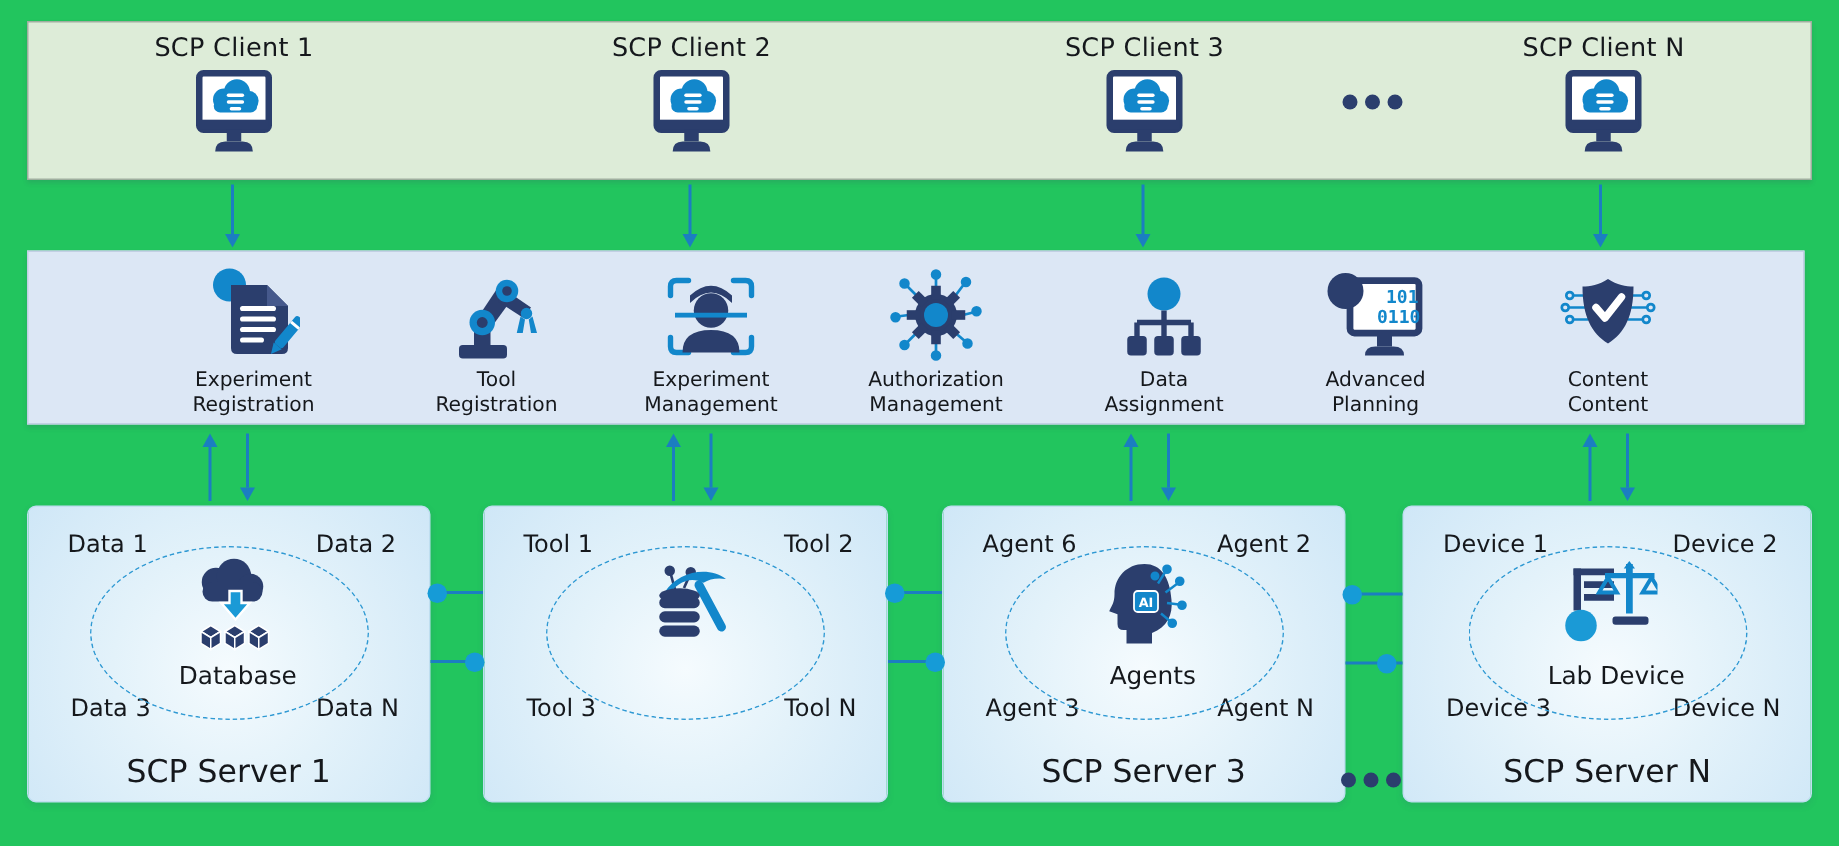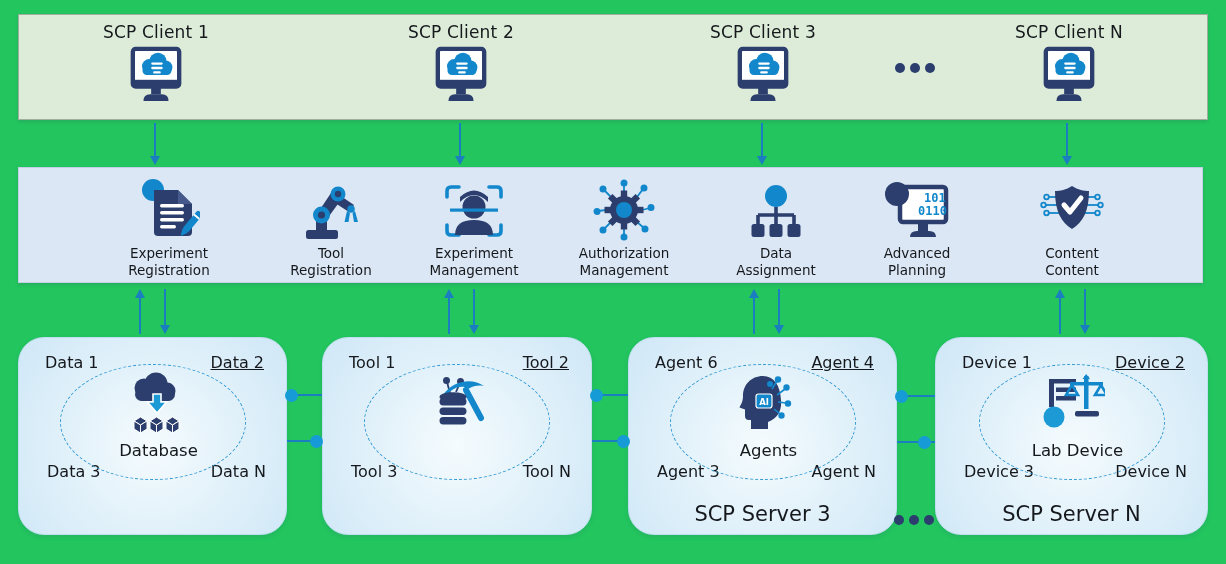--- a/index.html
+++ b/index.html
@@ -25,26 +25,26 @@
   .hub-icon svg{display:block;}
   .hub-label{margin-top:3px;text-align:center;font-size:13.5px;line-height:1.28;}
   .hub-label span{display:block;white-space:nowrap;}
 
   .varrow{position:absolute;width:2px;background:#1b7ec1;}
   .varrow.down::after{content:"";position:absolute;bottom:-9px;left:-4.5px;
     border:5.5px solid transparent;border-top:9px solid #1b7ec1;border-bottom:none;}
   .varrow.up::before{content:"";position:absolute;top:-9px;left:-4.5px;
     border:5.5px solid transparent;border-bottom:9px solid #1b7ec1;border-top:none;}
 
-  .server{position:absolute;top:337px;height:198px;border-radius:26px;box-sizing:border-box;
+  .server{position:absolute;top:337px;height:198px;border-radius:6px;box-sizing:border-box;
     background:radial-gradient(circle at 50% 55%, #f5fbfe 0%, #e3f2fa 45%, #cfe7f7 100%);
     border:1px solid #bfdef0;box-shadow:0 2px 4px rgba(60,90,120,.15);}
   .corner{position:absolute;font-size:16px;white-space:nowrap;}
   .corner.tl{left:26px;top:15px;}
-  .corner.tr{right:22px;top:15px;text-decoration:underline;}
+  .corner.tr{right:22px;top:15px;}
   .corner.bl{left:28px;top:124px;}
   .corner.br{right:20px;top:124px;}
   .ellipse{position:absolute;left:50%;top:26px;transform:translateX(-50%);
     width:184px;height:114px;border:1.6px dashed #2f99d3;border-radius:50%;}
   .center-icon{position:absolute;left:0;right:0;top:33px;display:flex;justify-content:center;}
   .center-label{position:absolute;left:12px;right:0;top:103px;text-align:center;font-size:16.5px;white-space:nowrap;}
   .server-title{position:absolute;left:0;right:0;bottom:8px;text-align:center;font-size:21px;}
 
   .hline{position:absolute;height:2.4px;background:#1b7ec1;}
   .cdot{position:absolute;width:13px;height:13px;border-radius:50%;background:#169bd7;}
@@ -366,20 +366,21 @@
             </g>
           <g transform="translate(44,46)">
               <path d="M0 4 L6.5 0 L13 4 L6.5 8 Z" fill="#2b3e6d" stroke="#fff"></path>
               <path d="M0 4 L6.5 8 V16 L0 12 Z" fill="#2b3e6d" stroke="#fff"></path>
               <path d="M13 4 L6.5 8 V16 L13 12 Z" fill="#2b3e6d" stroke="#fff"></path>
             </g>
         </g>
       </svg>
     </div>
     <div class="center-label">Database</div>
+    <div class="server-title">SCP Server 1</div>
   </section>
 
   <section class="server" style="left:322px;width:270px">
     <span class="corner tl">Tool 1</span>
     <span class="corner tr">Tool 2</span>
     <span class="corner bl">Tool 3</span>
     <span class="corner br">Tool N</span>
     <div class="ellipse"></div>
     <div class="center-icon">
       <svg width="62" height="62" viewBox="0 0 62 62">
@@ -396,21 +397,21 @@
           <rect x="13.5" y="27" width="27" height="7.5" rx="3.7"></rect>
           <rect x="13.5" y="36.5" width="27" height="7.5" rx="3.7"></rect>
           <rect x="13.5" y="46" width="27" height="7.5" rx="3.7"></rect>
         </g>
       </svg>
     </div>
   </section>
 
   <section class="server" style="left:628px;width:269px">
     <span class="corner tl">Agent 6</span>
-    <span class="corner tr">Agent 4</span>
+    <span class="corner tr">Agent 2</span>
     <span class="corner bl">Agent 3</span>
     <span class="corner br">Agent N</span>
     <div class="ellipse"></div>
     <div class="center-icon">
       <svg width="58" height="62" viewBox="0 0 58 62">
         <path d="M29 5 C17 5 9 14 9 25 C9 31 7 33 5.5 36.5 L11 38.5 L11 45 Q11 49 15 49 L17 49 L17 58 L34 58 L34 51 C44 47 48 39 47 29 C46 14 40 5 29 5 Z" fill="#2b3e6d"></path>
         <g stroke="#1287cb" stroke-width="1.6" fill="#1287cb">
           <line x1="38" y1="18" x2="43" y2="10"></line>
             <circle cx="44" cy="8.5" r="2.4"></circle>
           <line x1="43" y1="24" x2="51" y2="18"></line>

